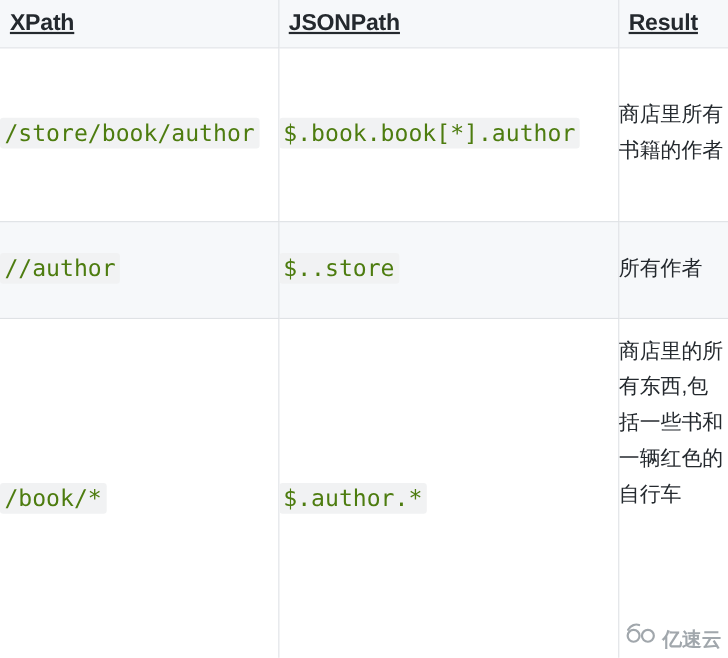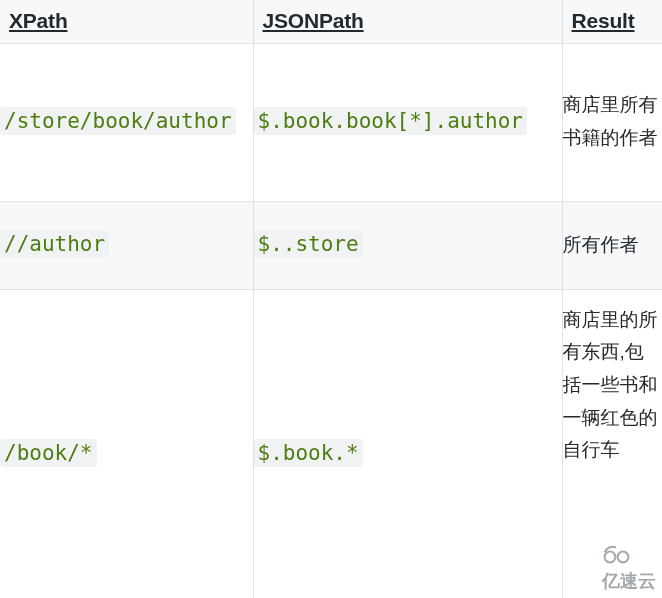--- a/index.html
+++ b/index.html
@@ -98,25 +98,24 @@
   tr.row-last td.cell-result {
     vertical-align: top;
     padding-top: 14px;
   }
 
   .watermark {
     position: absolute;
     right: 6px;
     bottom: 8px;
     display: flex;
-    align-items: flex-start;
+    align-items: flex-end;
     gap: 4px;
     opacity: 0.92;
     pointer-events: none;
-    flex-direction: column;
   }
   .watermark .wm-logo {
     display: block;
   }
   .watermark .wm-text {
     font-family: "Liberation Sans", sans-serif;
     font-size: 18px;
     font-weight: bold;
     color: #9aa0a6;
     letter-spacing: 0px;
@@ -161,21 +160,21 @@
           <code class="inline-code">$..store</code>
         </td>
         <td class="cell-result">所有作者</td>
       </tr>
 
       <tr class="row-odd row-last">
         <td class="cell-code">
           <code class="inline-code">/book/*</code>
         </td>
         <td class="cell-code">
-          <code class="inline-code">$.book.*</code>
+          <code class="inline-code">$.author.*</code>
         </td>
         <td class="cell-result">商店里的所有东西,包括一些书和一辆红色的自行车</td>
       </tr>
 
     </tbody>
   </table>
 
   <div class="watermark">
     <span class="wm-logo">
       <svg width="30" height="19" viewBox="0 0 30 19" xmlns="http://www.w3.org/2000/svg">

